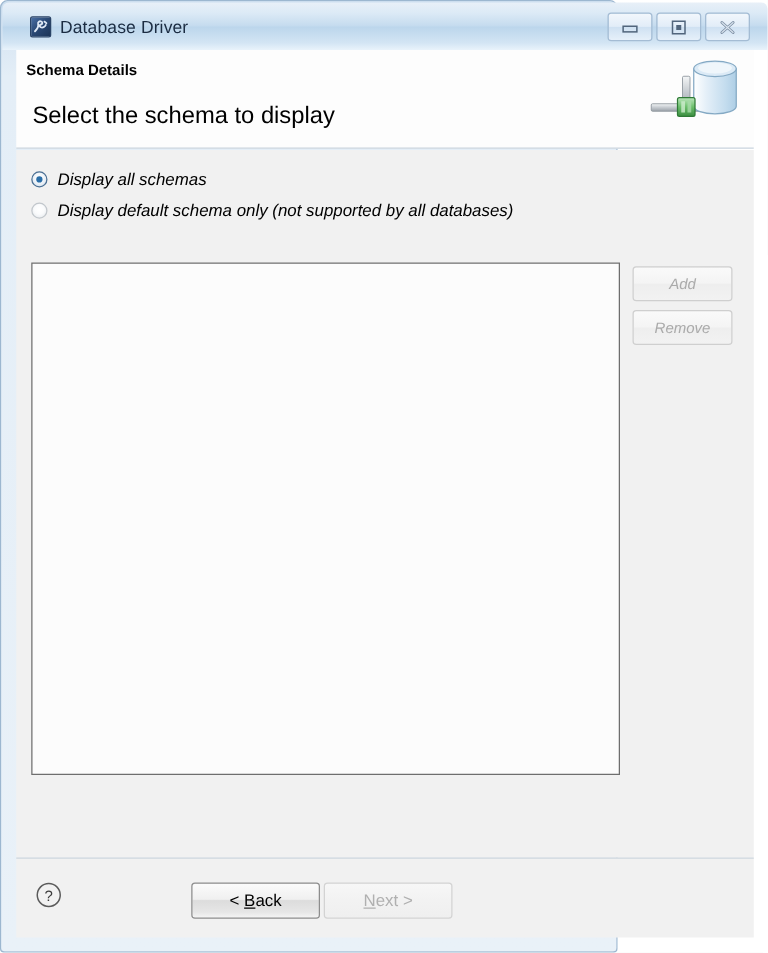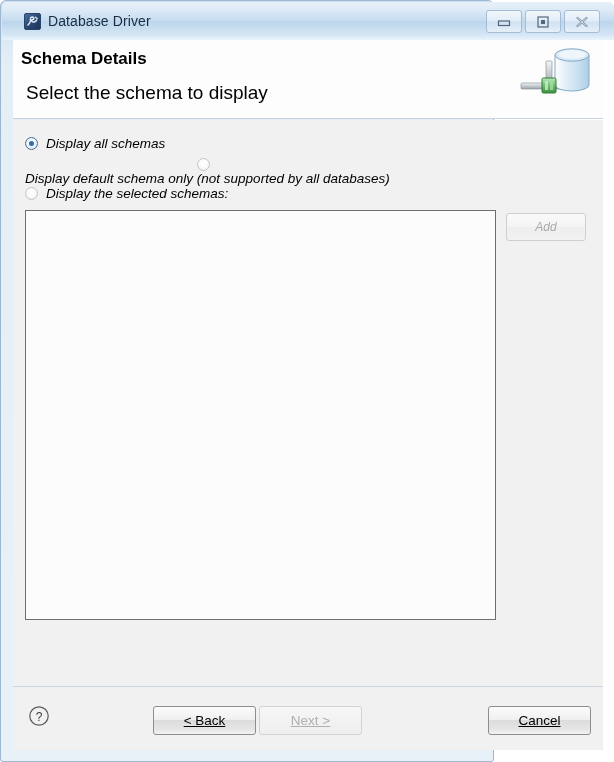--- a/index.html
+++ b/index.html
@@ -88,21 +88,21 @@
     left: 12px; top: 39px;
     width: 590px;
     height: 79px;
     background: #fdfdfd;
     box-sizing: border-box;
     border-bottom: 1px solid #c9d4de;
   }
   #header-title {
     position: absolute;
     left: 8px; top: 9px;
-    font-size: 17px;
+    font-size: 12px;
     font-weight: bold;
     color: #000000;
   }
   #header-desc {
     position: absolute;
     left: 13px; top: 42px;
     font-size: 19px;
     color: #000000;
   }
   #header-icon {
@@ -124,21 +124,21 @@
 
   .radio-row {
     position: absolute;
     left: 12px;
     height: 20px;
     display: flex;
     align-items: center;
     cursor: default;
   }
   #radio-0 { top: 13px; }
-  #radio-1 { top: 38px; flex-direction: column; }
+  #radio-1 { top: 38px; }
   #radio-2 { top: 63px; }
 
   .radio-mark {
     width: 13px; height: 13px;
     border-radius: 50%;
     box-sizing: border-box;
     margin-right: 8px;
     flex: 0 0 auto;
     position: relative;
   }
@@ -220,21 +220,20 @@
     border: 1px solid #8d8d8d;
     border-radius: 3px;
     background: linear-gradient(to bottom, #fbfbfb 0%, #f0f0f0 46%, #dcdcdc 50%, #e6e6e6 84%, #f4f4f4 100%);
     font-size: 13.5px;
     color: #000000;
     display: flex;
     align-items: center;
     justify-content: center;
     font-family: "Liberation Sans", sans-serif;
     white-space: nowrap;
-    text-decoration: underline;
   }
   #dlg-back   { left: 140px; width: 103px; }
   #dlg-next   { left: 246px; width: 103px;
                 border-color: #d3d3d3; color: #b0b0b0;
                 background: linear-gradient(to bottom, #f7f7f7 0%, #f2f2f2 50%, #efefef 100%); }
   #dlg-finish { left: 359px; width: 103px;
                 border: 2px solid #4fc2e8;
                 background: linear-gradient(to bottom, #eefaff 0%, #dcf3fc 46%, #c3e9f8 50%, #d7f0fb 84%, #eefaff 100%); }
   #dlg-cancel { left: 475px; width: 103px; }
 
@@ -317,37 +316,33 @@
     <div class="radio-row" id="radio-0">
       <span class="radio-mark on"></span>
       <span class="radio-label">Display all schemas</span>
     </div>
 
     <div class="radio-row" id="radio-1">
       <span class="radio-mark off"></span>
       <span class="radio-label">Display default schema only (not supported by all databases)</span>
     </div>
 
-    <div class="radio-row" id="radio-2">
-      <span class="radio-mark off"></span>
-      <span class="radio-label">Display the selected schemas:</span>
-    </div>
 
     <div id="listbox"></div>
 
     <div class="side-btn" id="btn-add">Add</div>
+    <div class="side-btn" id="btn-remove">Remove</div>
   </div>
 
   <div id="footer">
     <svg id="help-button" viewBox="0 0 22 22">
       <circle cx="11" cy="11" r="9.2" fill="none" stroke="#5b5b5b" stroke-width="1.2"></circle>
       <text x="11" y="15.6" text-anchor="middle" font-family="Liberation Sans, sans-serif" font-size="12" fill="#3d3d3d">?</text>
     </svg>
 
     <div class="dlg-btn" id="dlg-back">
       <span>&lt; <span class="mnem">B</span>ack</span>
     </div>
     <div class="dlg-btn" id="dlg-next">
       <span><span class="mnem">N</span>ext &gt;</span>
     </div>
-    <div class="dlg-btn" id="dlg-cancel">Cancel</div>
   </div>
 </div>
 
 </body></html>

